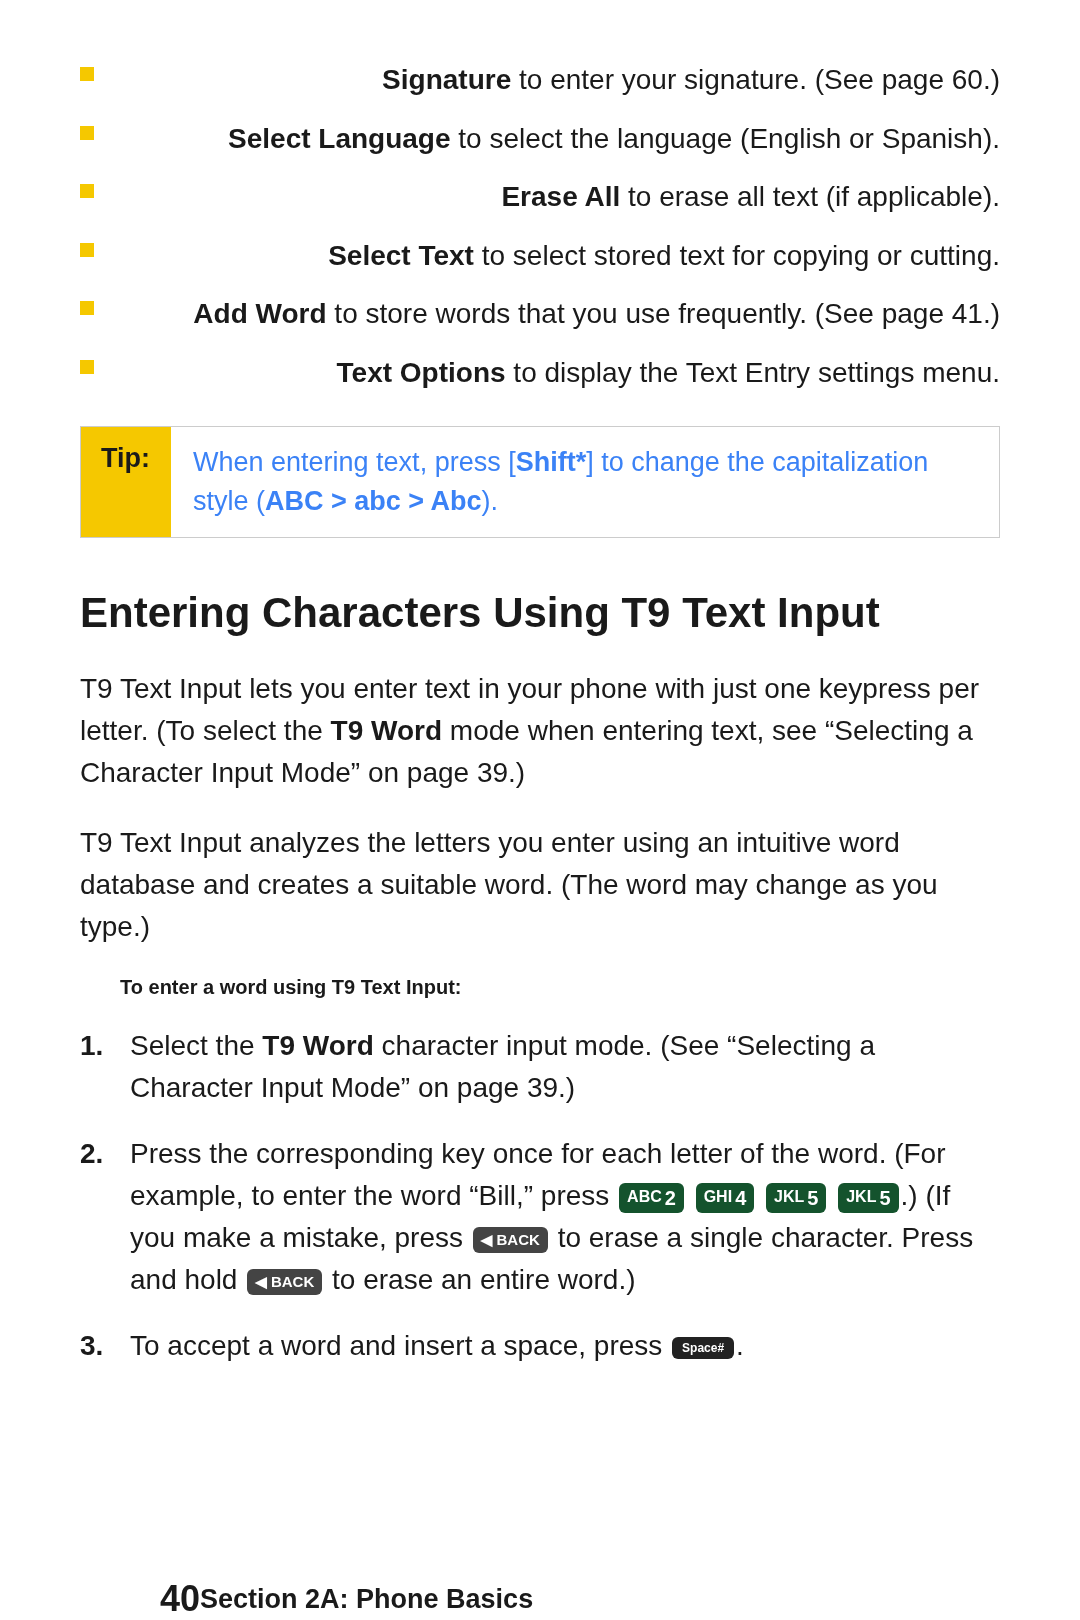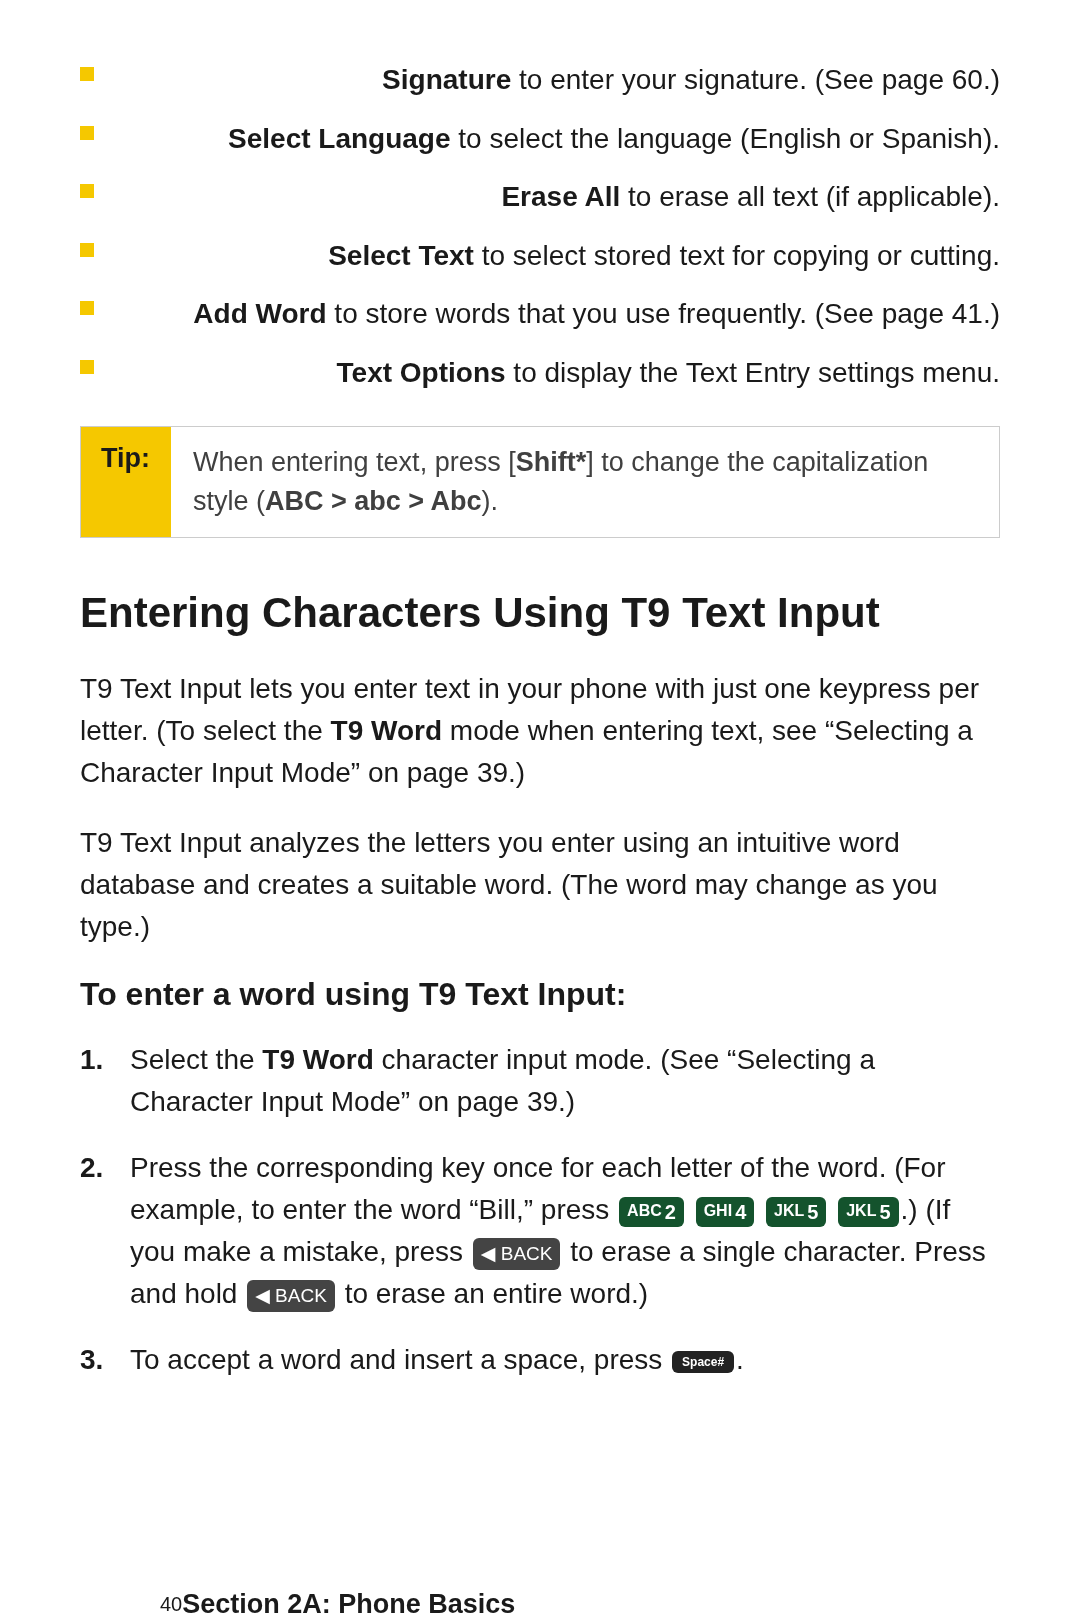--- a/index.html
+++ b/index.html
@@ -63,41 +63,42 @@
       display: flex;
       align-items: flex-start;
       white-space: nowrap;
       min-width: 90px;
     }
 
     .tip-content {
       padding: 16px 22px;
       font-size: 27px;
       line-height: 1.45;
-      color: #404040;
+      color: #3b82f6;
     }
 
     .section-heading {
       font-size: 42px;
       font-weight: bold;
       margin-bottom: 30px;
       line-height: 1.2;
     }
 
     .body-para {
       font-size: 28px;
       line-height: 1.5;
       margin-bottom: 28px;
       color: #1a1a1a;
     }
 
     .procedure-heading {
       font-weight: bold;
-      font-size: 32px;
+      font-size: 20px;
       margin-bottom: 26px;
+      margin-left: 40px;
     }
 
     .ordered-list {
       list-style: none;
       margin-bottom: 30px;
     }
 
     .ordered-list li {
       display: flex;
       align-items: flex-start;
@@ -141,22 +142,22 @@
       font-size: 20px;
     }
 
     .back-icon {
       display: inline-flex;
       align-items: center;
       justify-content: center;
       background: #444444;
       color: #ffffff;
       border-radius: 6px;
-      font-size: 19px;
-      font-weight: normal;
+      font-size: 15px;
+      font-weight: bold;
       padding: 2px 8px;
       margin: 0 2px;
       vertical-align: middle;
     }
 
     .space-badge {
       display: inline-flex;
       align-items: center;
       justify-content: center;
       background: #222222;
@@ -172,22 +173,22 @@
     .footer-bar {
       position: absolute;
       bottom: 60px;
       left: 80px;
       right: 80px;
       display: flex;
       align-items: center;
     }
 
     .footer-page {
-      font-weight: normal;
-      font-size: 20px;
+      font-weight: bold;
+      font-size: 36px;
     }
 
     .footer-section {
       font-weight: bold;
       font-size: 27px;
     }
 
     .page-container {
       position: relative;
       min-height: 1620px;

